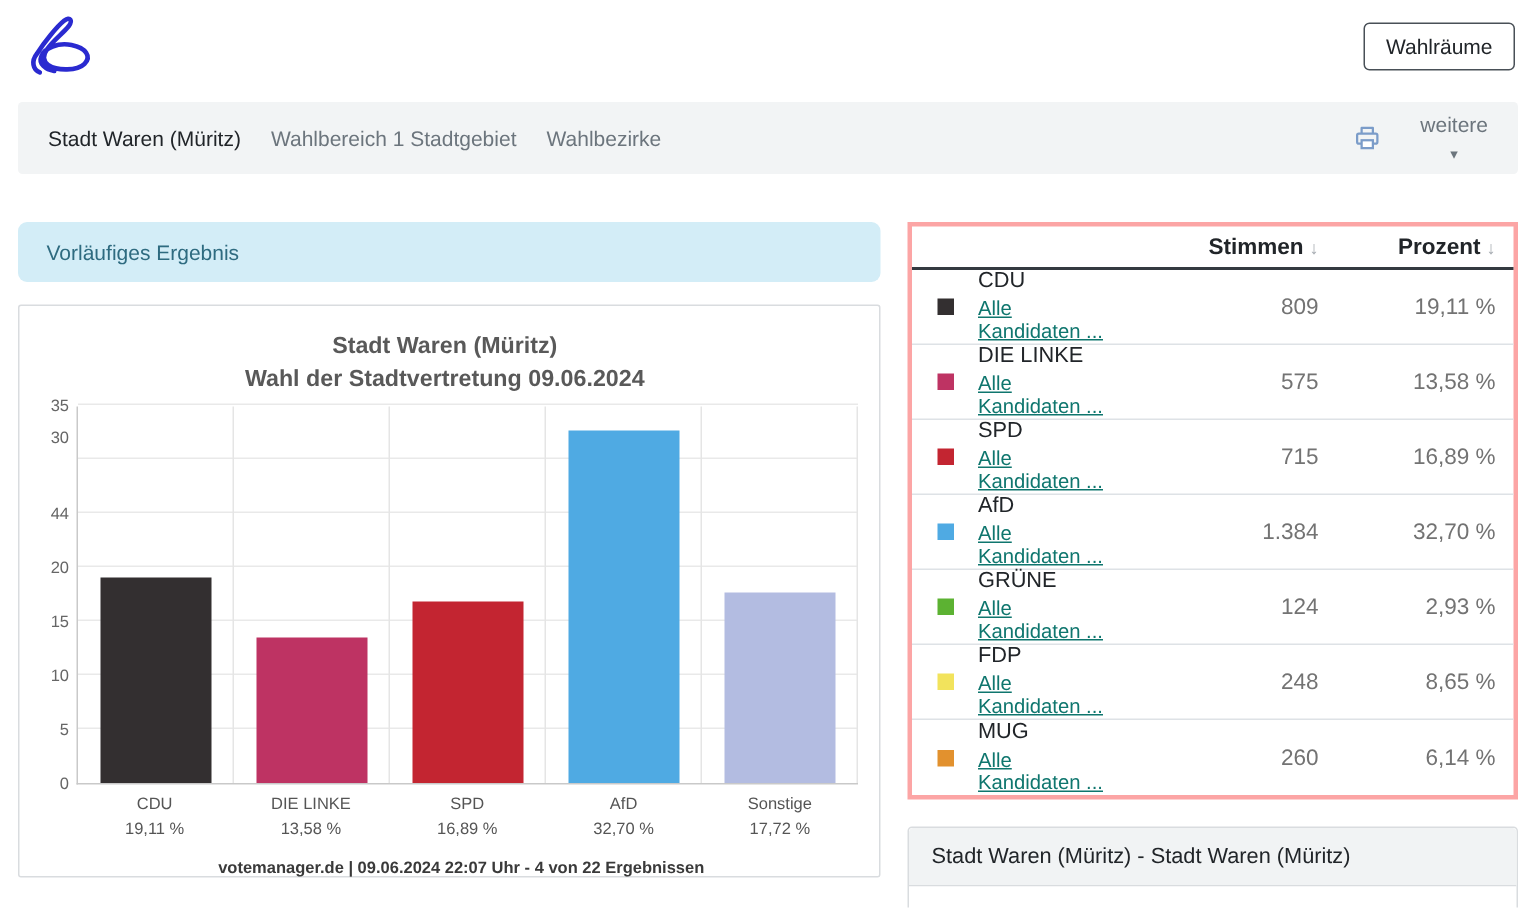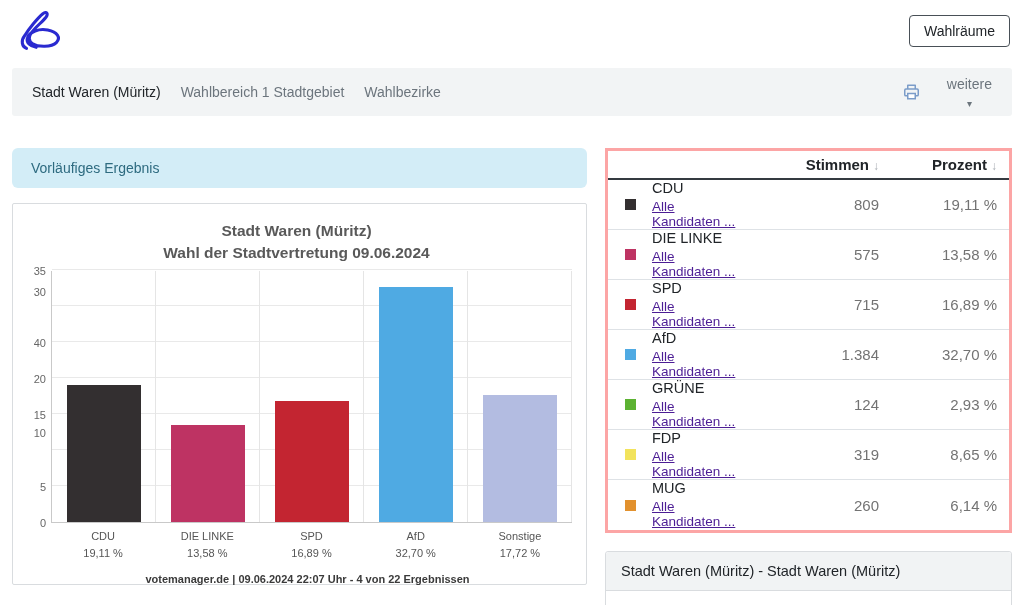--- a/index.html
+++ b/index.html
@@ -83,21 +83,21 @@
   .th { font-weight: bold; font-size: 15px; color: #212529; cursor: pointer; white-space: nowrap; }
   .th .sort { color: #a9aeb4; font-size: 12px; font-weight: normal; margin-left: 4px; }
   .col-votes { width: 135px; text-align: right; flex: none; }
   .col-pct { width: 118px; text-align: right; flex: none; }
   .trow { display: flex; align-items: center; height: 50px; border-bottom: 1px solid #dee2e6; padding-right: 12px; }
   .trow:last-child { border-bottom: none; }
   .swatch-cell { width: 44px; flex: none; display: flex; justify-content: center; }
   .swatch { width: 11px; height: 11px; }
   .party-cell { flex: 1; min-width: 0; }
   .party-name { font-size: 14.5px; color: #212529; margin-bottom: 3px; }
-  .party-link { font-size: 13.5px; color: #4c1d95; text-decoration: underline; cursor: pointer; display: inline-block; }
+  .party-link { font-size: 13.5px; color: #0f766e; text-decoration: underline; cursor: pointer; display: inline-block; }
   .cell-num { font-size: 15px; color: #737373; }
 
   
   .bottom-card { margin-top: 18px; border: 1px solid #d9dcdf; border-radius: 3px; background: #fff; }
   .bottom-card-header {
     background: #f1f3f4; border-bottom: 1px solid #d9dcdf;
     padding: 11px 15px; font-size: 14.5px; color: #212529;
     border-radius: 3px 3px 0 0;
   }
   .bottom-card-body { padding: 13px; text-align: center; font-weight: bold; font-size: 15px; color: #212529; }
@@ -142,24 +142,24 @@
 
     <div class="chart-card">
       <div class="chart-title">
         <div>Stadt Waren (Müritz)</div>
         <div>Wahl der Stadtvertretung 09.06.2024</div>
       </div>
       <div class="chart-body">
         <div class="y-axis">
             <span class="y-tick" style="bottom: 0px;">0</span>
             <span class="y-tick" style="bottom: 36px;">5</span>
-            <span class="y-tick" style="bottom: 90px;">10</span>
+            <span class="y-tick" style="bottom: 72px;">10</span>
             <span class="y-tick" style="bottom: 108px;">15</span>
             <span class="y-tick" style="bottom: 144px;">20</span>
-            <span class="y-tick" style="bottom: 180px;">40</span>
+            <span class="y-tick" style="bottom: 180px;">44</span>
             <span class="y-tick" style="bottom: 231px;">30</span>
             <span class="y-tick" style="bottom: 252px;">35</span>
           </div>
         <div class="plot">
           <div id="gridlines">
               <div class="gridline" style="bottom: 36px;"></div>
               <div class="gridline" style="bottom: 72px;"></div>
               <div class="gridline" style="bottom: 108px;"></div>
               <div class="gridline" style="bottom: 144px;"></div>
               <div class="gridline" style="bottom: 180px;"></div>
@@ -269,21 +269,21 @@
             </div>
             <div class="party-cell"><div class="party-name">GRÜNE</div><span class="party-link">Alle Kandidaten ...</span></div>
             <div class="cell-num col-votes">124</div>
             <div class="cell-num col-pct">2,93 %</div>
           </div>
           <div class="trow">
             <div class="swatch-cell">
               <span class="swatch" style="background:#f2e35c"></span>
             </div>
             <div class="party-cell"><div class="party-name">FDP</div><span class="party-link">Alle Kandidaten ...</span></div>
-            <div class="cell-num col-votes">319</div>
+            <div class="cell-num col-votes">248</div>
             <div class="cell-num col-pct">8,65 %</div>
           </div>
           <div class="trow">
             <div class="swatch-cell">
               <span class="swatch" style="background:#e2912e"></span>
             </div>
             <div class="party-cell"><div class="party-name">MUG</div><span class="party-link">Alle Kandidaten ...</span></div>
             <div class="cell-num col-votes">260</div>
             <div class="cell-num col-pct">6,14 %</div>
           </div>

